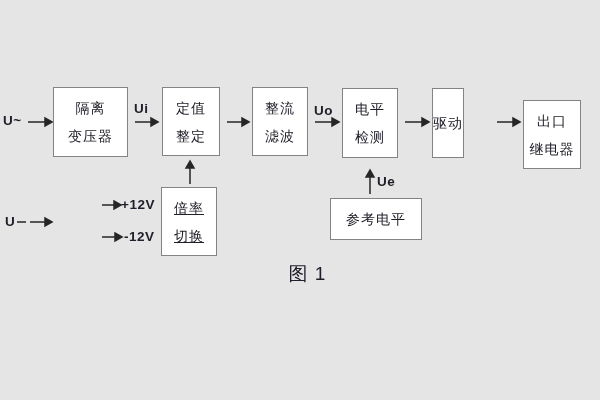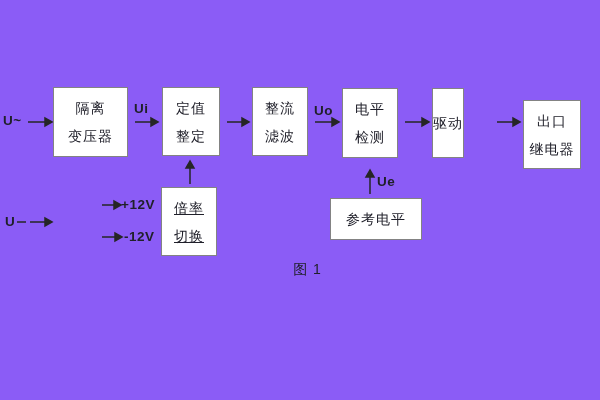--- a/index.html
+++ b/index.html
@@ -1,33 +1,33 @@
 <!DOCTYPE html>
 <html><head>
 <meta charset="utf-8">
 <style>
   html,body{margin:0;padding:0;background:#ffffff;}
   .canvas{
-    position:relative;width:600px;height:400px;background:#8b5cf6;
+    position:relative;width:600px;height:400px;background:#e5e5e5;
     font-family:"Liberation Sans","DejaVu Sans",sans-serif;
     overflow:hidden;
   }
   .box{
     position:absolute;box-sizing:border-box;
     border:1.5px solid #838383;background:#ffffff;
     display:flex;flex-direction:column;align-items:center;justify-content:center;
     color:#20202a;font-size:14px;line-height:28px;letter-spacing:1px;
     text-align:center;white-space:nowrap;
   }
   .sig{
     position:absolute;color:#20202a;font-size:13.5px;font-weight:600;
     letter-spacing:0.5px;white-space:nowrap;
   }
   .caption{
-    position:absolute;color:#20202a;font-size:14px;letter-spacing:1px;
+    position:absolute;color:#20202a;font-size:19px;letter-spacing:1px;
     text-align:center;white-space:nowrap;
   }
   .arrows{position:absolute;left:0;top:0;width:600px;height:400px;pointer-events:none;}
 </style>
 </head>
 <body>
 
 <div class="canvas">
 
   <svg class="arrows" viewBox="0 0 600 400" stroke="#262626" stroke-width="1.5" fill="#262626">

